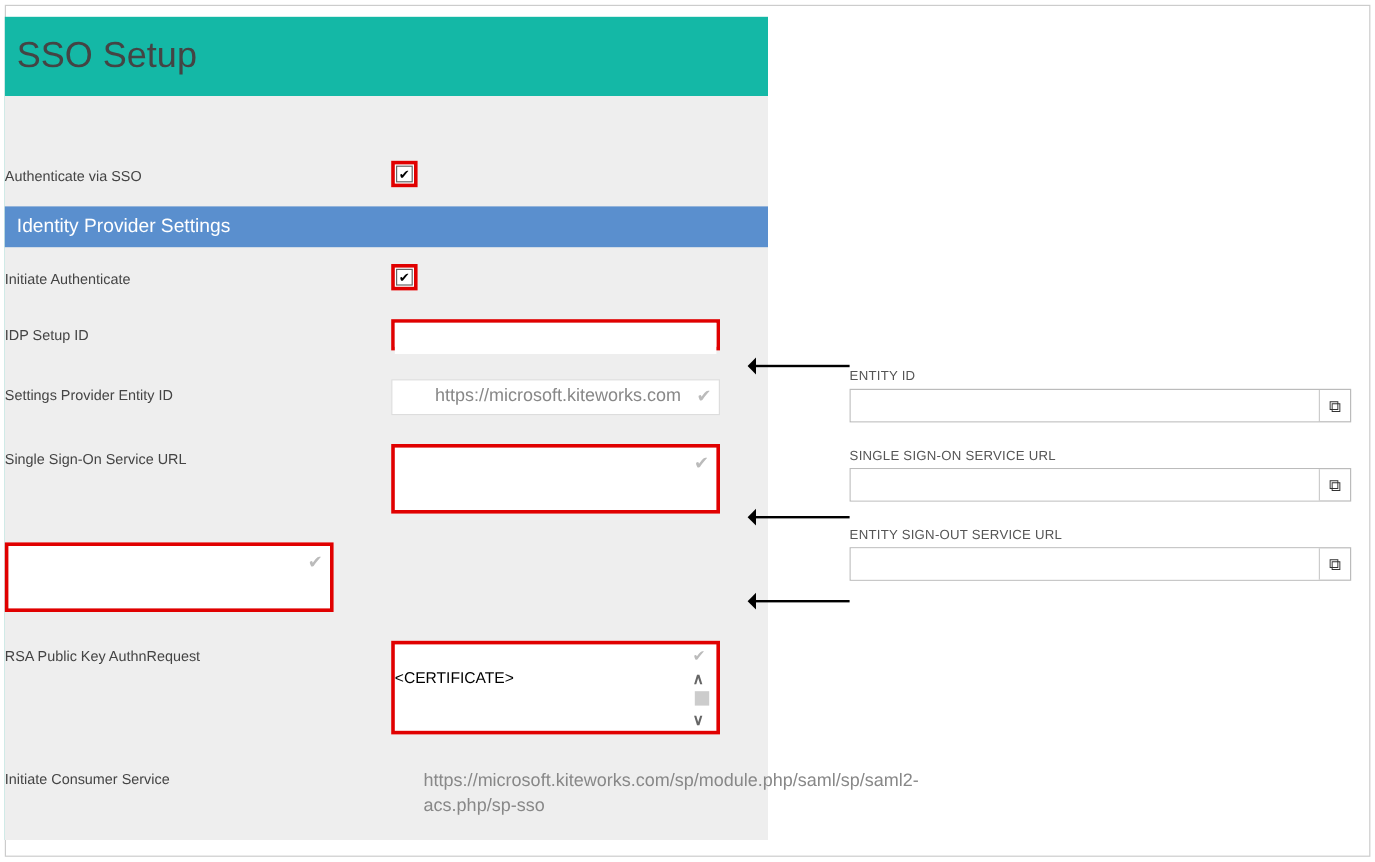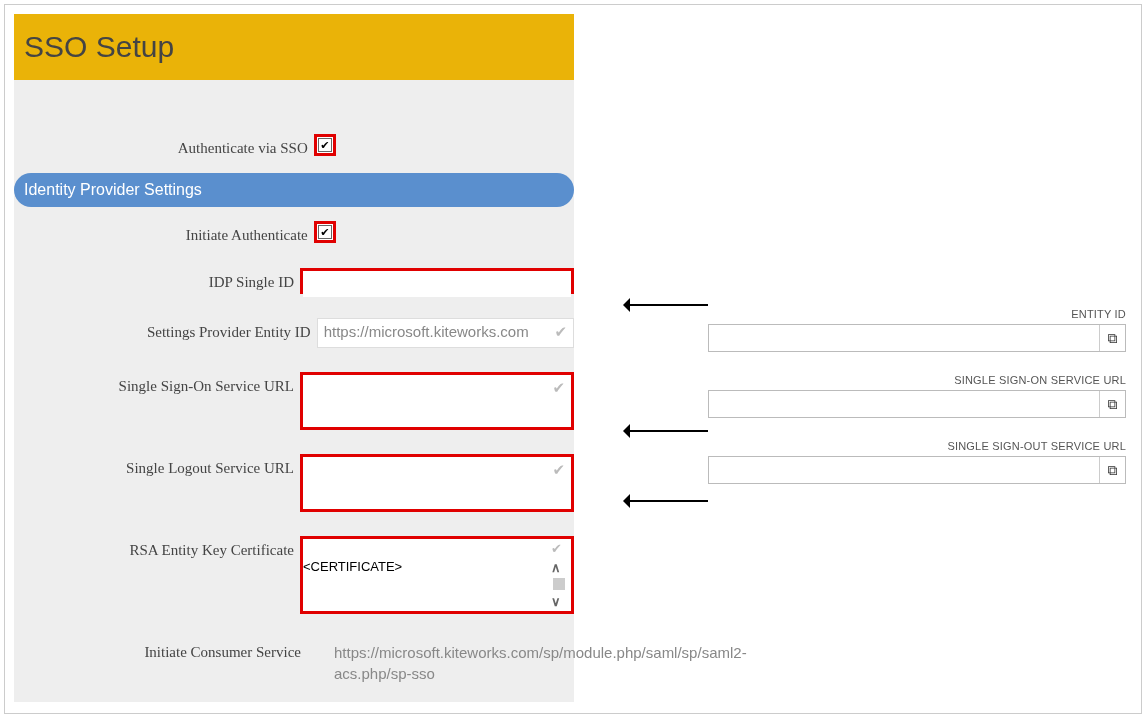--- a/index.html
+++ b/index.html
@@ -14,49 +14,48 @@
     position: relative;
   }
   .outer-border {
     position: absolute;
     left: 4px; top: 4px;
     width: 1138px; height: 710px;
     border: 1px solid #ccc;
   }
   .left-panel {
     position: absolute;
-    left: 14px; top: 14px;
-    width: 560px;
-    background: #eab308;
+    left: 4px; top: 14px;
+    width: 636px;
+    background: #14b8a6;
   }
   .page-title-bar {
     padding: 16px 10px 16px 10px;
   }
   .page-title {
     font-size: 30px;
     font-weight: 300;
     color: #444;
   }
   .form-area {
     background: #eeeeee;
     padding-bottom: 10px;
   }
   .form-row {
     display: flex;
     align-items: flex-start;
     padding: 4px 0;
   }
   .form-label {
     width: 322px;
-    text-align: right;
+    text-align: left;
     padding-right: 6px;
     padding-top: 6px;
     color: #444;
-    font-size: 15px;
-    font-family: Liberation Serif, serif;
+    font-size: 12px;
   }
   .form-control-cell {
     position: relative;
     width: 280px;
   }
   .checkbox-wrap {
     width: 22px; height: 22px;
     border: 3px solid #e00000;
     background: #fff;
     display: inline-flex;
@@ -72,21 +71,20 @@
     justify-content: center;
     font-size: 11px;
     color: #000;
   }
   .section-header {
     background: #5a8fce;
     color: #fff;
     font-size: 16px;
     padding: 8px 10px;
     margin: 12px 0 10px 0;
-    border-radius: 17px;
   }
   .text-input {
     width: 268px;
     height: 26px;
     border: none;
     background: #fff;
     padding: 2px 6px;
     font-size: 14px;
   }
   .red-input-box {
@@ -140,21 +138,20 @@
     left: 708px;
     top: 308px;
     width: 418px;
   }
   .right-row { margin-bottom: 22px; }
   .right-label {
     font-size: 11px;
     letter-spacing: 0.2px;
     color: #555;
     margin-bottom: 4px;
-    text-align: right;
   }
   .right-input-wrap {
     display: flex;
     align-items: stretch;
     border: 1px solid #bbb;
     height: 28px;
     background: #fff;
   }
   .right-input {
     flex: 1;
@@ -218,64 +215,63 @@
       <div class="form-control-cell">
         <span class="checkbox-wrap">
           <span class="checkbox-inner">✔</span>
         </span>
       </div>
     </div>
 
     <div class="gap-sm"></div>
 
     <div class="form-row">
-      <div class="form-label">IDP Single ID</div>
+      <div class="form-label">IDP Setup ID</div>
       <div class="form-control-cell">
         <div class="red-input-box short-box">
           <input class="text-input" value="" style="">
         </div>
       </div>
     </div>
 
     <div class="gap-sm"></div>
 
     <div class="form-row">
       <div class="form-label">Settings Provider Entity ID</div>
-      <div class="form-control-cell" style="background:#fff;border:1px solid #ddd;width:274px;height:30px;position:relative;">
+      <div class="form-control-cell" style="background:#fff;border:1px solid #ddd;width:274px;height:30px;position:relative;text-align:center;">
         <span class="readonly-value">https://microsoft.kiteworks.com</span>
         <span class="checkmark-right">✔</span>
       </div>
     </div>
 
     <div class="gap-sm"></div>
 
     <div class="form-row">
       <div class="form-label">Single Sign-On Service URL</div>
       <div class="form-control-cell">
         <div class="red-input-box tall-box">
           <span class="checkmark-right">✔</span>
         </div>
       </div>
     </div>
 
     <div class="gap-sm"></div>
 
     <div class="form-row">
-      <div class="form-label">Single Logout Service URL</div>
       <div class="form-control-cell">
         <div class="red-input-box tall-box">
           <span class="checkmark-right">✔</span>
         </div>
       </div>
     </div>
 
     <div class="gap-sm"></div>
 
     <div class="form-row">
-      <div class="form-label">RSA Entity Key Certificate</div>
+      <div class="form-label">RSA Public Key AuthnRequest</div>
       <div class="form-control-cell">
         <div class="red-input-box" style="height:78px;">
           <div class="cert-placeholder">&lt;CERTIFICATE&gt;</div>
           <div class="scroll-arrows">
             <span style="color:#bbb;">✔</span>
             <span style="font-weight:bold;">∧</span>
             <span class="scroll-thumb"></span>
             <span style="font-weight:bold;">∨</span>
           </div>
         </div>
@@ -308,21 +304,21 @@
     <div class="right-label">SINGLE SIGN-ON SERVICE URL</div>
     <div class="right-input-wrap">
       <input class="right-input" value="" style="">
       <div class="copy-btn">
         <span>⧉</span>
       </div>
     </div>
   </div>
 
   <div class="right-row">
-    <div class="right-label">SINGLE SIGN-OUT SERVICE URL</div>
+    <div class="right-label">ENTITY SIGN-OUT SERVICE URL</div>
     <div class="right-input-wrap">
       <input class="right-input" value="" style="">
       <div class="copy-btn">
         <span>⧉</span>
       </div>
     </div>
   </div>
 </div>
 
 <div class="arrow" style="left:628px; top:304px; width:80px;"></div>

